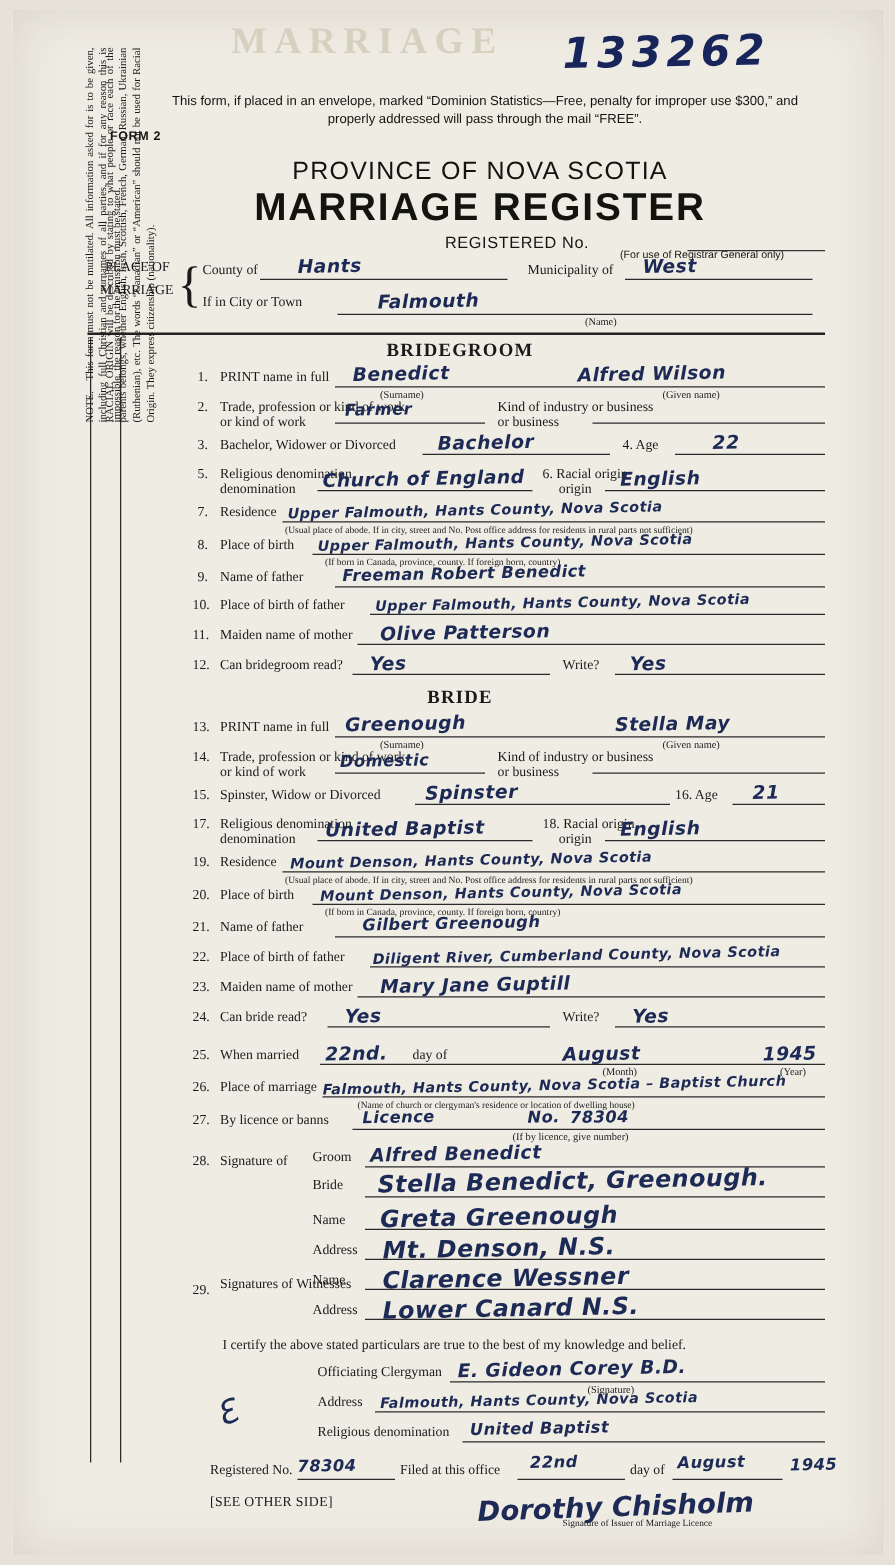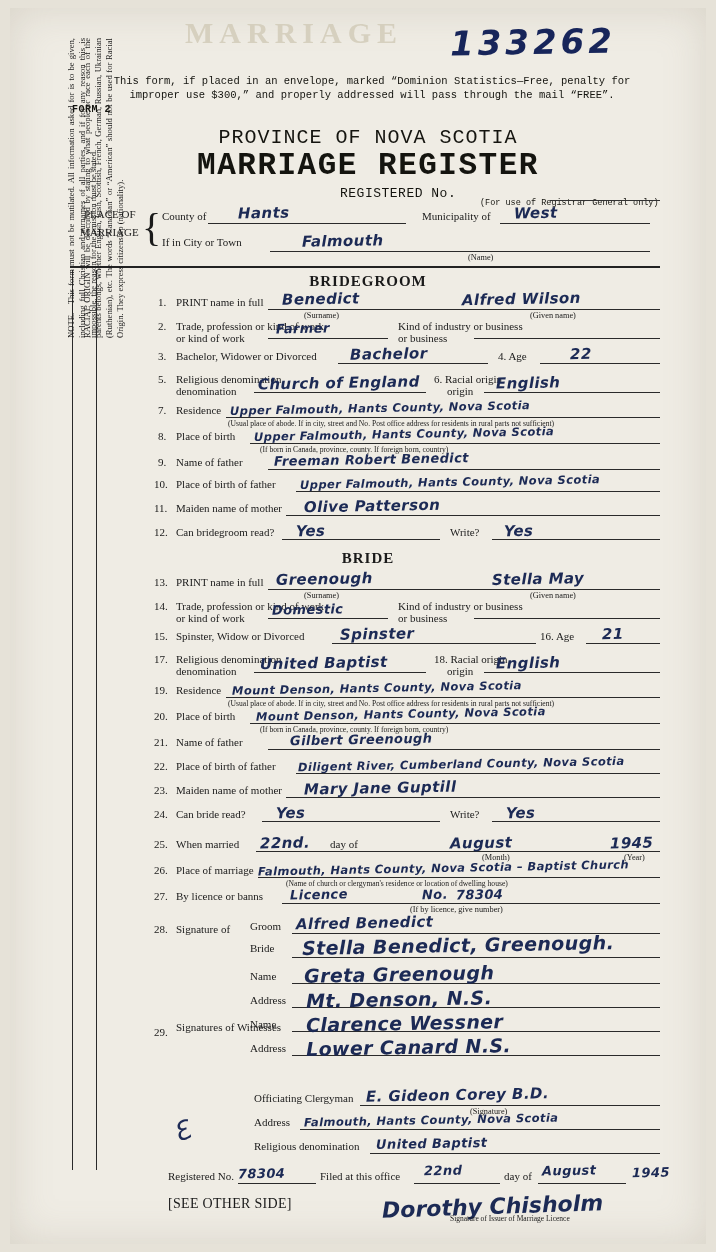--- a/index.html
+++ b/index.html
@@ -23,21 +23,21 @@
   .hand{
     font-family:"DejaVu Sans", sans-serif;
     font-style:italic;
     color:#1c2a55;
     font-weight:600;
     letter-spacing:.4px;
     transform:rotate(-1.1deg);
     display:inline-block;
     white-space:nowrap;
   }
-  .printed{font-family:Liberation Mono, monospace;color:#14140f;}
+  .printed{font-family:Liberation Sans, sans-serif;color:#14140f;padding-left:16px;}
   
   #serial{
     position:absolute;left:440px;top:14px;font-size:34px;
     font-family:"DejaVu Sans",sans-serif;font-style:italic;font-weight:700;
     color:#17255a;letter-spacing:4px;transform:rotate(-1deg);
   }
   #ghost{
     position:absolute;left:175px;top:8px;font-size:30px;letter-spacing:6px;
     color:#cfc8b4;font-family:"Liberation Serif",serif;font-weight:700;
     opacity:.75;
@@ -70,21 +70,21 @@
   }
   .vrule{position:absolute;width:1px;background:#2a2a2a;}
   .hrule{position:absolute;height:1px;background:#2a2a2a;}
   .thick{height:2px;background:#222;}
   .sect{position:absolute;width:716px;text-align:center;font-size:15px;font-weight:700;letter-spacing:1px;}
   .row{position:absolute;font-size:11px;}
   .fill{position:absolute;border-bottom:1px solid #2a2a2a;height:0;}
   .hv{position:absolute;font-size:15px;}
   .hv.s{font-size:13px;}
   .hv.xs{font-size:11.5px;}
-  #footnote{position:absolute;left:158px;top:1188px;font-size:14px;letter-spacing:.3px;}
+  #footnote{position:absolute;left:158px;top:1188px;font-size:11px;letter-spacing:.3px;}
   #sigissuer{position:absolute;left:440px;top:1206px;font-size:7.5px;}
   .scribble{position:absolute;font-family:"DejaVu Sans",sans-serif;font-style:italic;color:#1c2a55;}
 </style>
 </head>
 <body>
 
 <div class="page">
  <div class="paper">
 
   <div id="ghost">MARRIAGE</div>
@@ -312,20 +312,21 @@
   <div class="hv hand" style="left:296px;top:980px;font-size:19px;">Mt. Denson, N.S.</div>
 
   <div class="row" style="left:240px;top:1010px;">Name</div>
   <div class="fill" style="left:282px;top:1023px;width:368px;"></div>
   <div class="hv hand" style="left:296px;top:1004px;font-size:19px;">Clarence Wessner</div>
 
   <div class="row" style="left:240px;top:1034px;">Address</div>
   <div class="fill" style="left:282px;top:1047px;width:368px;"></div>
   <div class="hv hand" style="left:296px;top:1028px;font-size:19px;">Lower Canard N.S.</div>
 
+  <div class="row" style="left:168px;top:1062px;">I certify the above stated particulars are true to the best of my knowledge and belief.</div>
 
   <div class="row" style="left:244px;top:1084px;">Officiating Clergyman</div>
   <div class="fill" style="left:350px;top:1097px;width:300px;"></div>
   <div class="hv hand" style="left:356px;top:1078px;">E. Gideon Corey  B.D.</div>
   <div class="lbl sm" style="left:460px;top:1099px;">(Signature)</div>
 
   <div class="row" style="left:244px;top:1108px;">Address</div>
   <div class="fill" style="left:290px;top:1121px;width:360px;"></div>
   <div class="hv hand xs" style="left:294px;top:1105px;">Falmouth, Hants County, Nova Scotia</div>
 

